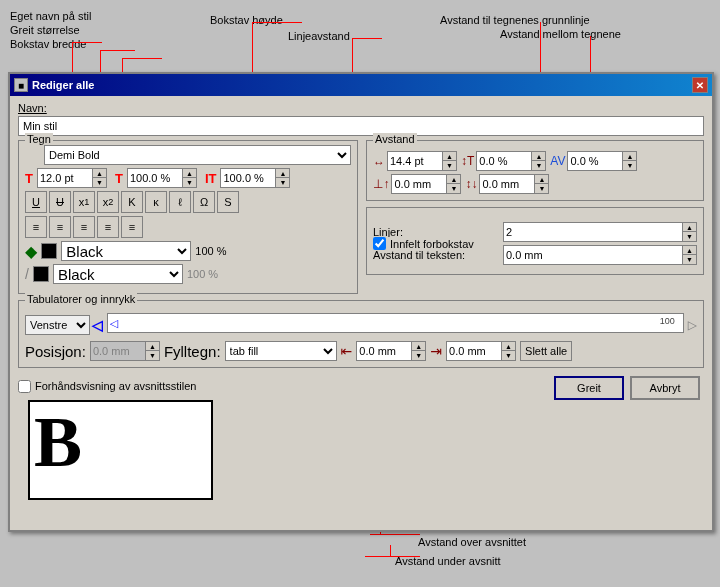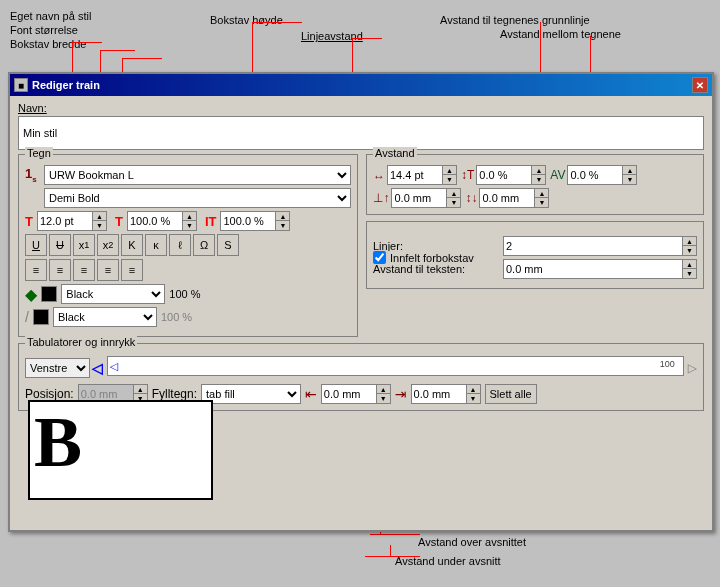--- a/index.html
+++ b/index.html
@@ -78,21 +78,21 @@
     .field-label {
       font-size: 11px;
       margin-bottom: 2px;
       text-decoration: underline;
     }
     .text-input {
       width: 100%;
       height: 20px;
       border: 1px solid #808080;
       background: white;
-      padding: 16px 4px;
+      padding: 2px 4px;
       font-size: 11px;
     }
 
     
     .two-col {
       display: flex;
       gap: 8px;
       margin-top: 4px;
     }
     .left-col {
@@ -184,25 +184,25 @@
       align-items: center;
       gap: 4px;
       margin-bottom: 3px;
     }
     .color-swatch {
       width: 16px;
       height: 16px;
       border: 1px solid #808080;
     }
     .color-select {
-      width: 104px;
+      width: 130px;
       height: 20px;
       border: 1px solid #808080;
       background: white;
-      font-size: 11px;
+      font-size: 15px;
     }
 
     
     .innfelt-section {
       border: 1px solid #808080;
       padding: 4px 6px 6px 6px;
       margin-bottom: 6px;
       position: relative;
     }
     .innfelt-title-row {
@@ -256,28 +256,28 @@
       overflow: hidden;
     }
 
     
     .pos-row {
       display: flex;
       align-items: center;
       gap: 4px;
     }
     .pos-label {
-      font-size: 12px;
+      font-size: 15px;
     }
     .fill-select {
       height: 20px;
       border: 1px solid #808080;
       background: white;
       font-size: 11px;
-      width: 100px;
+      width: 112px;
     }
     .slettalle-btn {
       height: 20px;
       border: 1px solid #808080;
       background: #d4d0c8;
       font-size: 11px;
       padding: 0 4px;
       cursor: pointer;
     }
 
@@ -377,24 +377,24 @@
       border-bottom: 1px solid #808080;
     }
     .spin-group .spinners span:last-child {
       border-bottom: none;
     }
   </style>
 </head>
 <body>
 
 <div class="ann-outer" style="top:10px; left:10px;">Eget navn på stil</div>
-<div class="ann-outer" style="top:24px; left:10px;">Font størrelse</div>
+<div class="ann-outer" style="top:24px; left:10px;">Greit størrelse</div>
 <div class="ann-outer" style="top:38px; left:10px;">Bokstav bredde</div>
 <div class="ann-outer" style="top:14px; left:210px;">Bokstav høyde</div>
-<div class="ann-outer" style="top:30px; left:301px;text-decoration:underline;">Linjeavstand</div>
+<div class="ann-outer" style="top:30px; left:288px;">Linjeavstand</div>
 <div class="ann-outer" style="top:14px; left:440px;">Avstand til tegnenes grunnlinje</div>
 <div class="ann-outer" style="top:28px; left:500px;">Avstand mellom tegnene</div>
 
 <div style="position:absolute; top:42px; left:72px; width:1px; height:40px; background:red;"></div>
 <div style="position:absolute; top:42px; left:72px; width:30px; height:1px; background:red;"></div>
 <div style="position:absolute; top:50px; left:100px; width:1px; height:32px; background:red;"></div>
 <div style="position:absolute; top:50px; left:100px; width:35px; height:1px; background:red;"></div>
 <div style="position:absolute; top:58px; left:122px; width:1px; height:24px; background:red;"></div>
 <div style="position:absolute; top:58px; left:122px; width:40px; height:1px; background:red;"></div>
 <div style="position:absolute; top:22px; left:252px; width:1px; height:60px; background:red;"></div>
@@ -410,44 +410,38 @@
 <div style="position:absolute; bottom:52px; left:380px; width:1px; height:15px; background:red;"></div>
 <div style="position:absolute; bottom:52px; left:370px; width:50px; height:1px; background:red;"></div>
 <div style="position:absolute; bottom:30px; left:390px; width:1px; height:12px; background:red;"></div>
 <div style="position:absolute; bottom:30px; left:365px; width:55px; height:1px; background:red;"></div>
 
 <div class="dialog">
 
   <div class="titlebar">
     <div style="display:flex;align-items:center;">
       <div class="titlebar-icon">■</div>
-      <span class="titlebar-title">Rediger train</span>
+      <span class="titlebar-title">Rediger alle</span>
     </div>
     <div class="close-btn">✕</div>
   </div>
 
   <div class="dialog-content">
 
     <div class="field-group">
       <div class="field-label">Navn:</div>
       <input class="text-input" type="text" value="Min stil" style="">
     </div>
 
     <div class="two-col">
 
       <div class="left-col">
         <div class="group-box">
           <span class="group-box-title">Tegn</span>
 
-          <div class="font-row" style="margin-top:6px;">
-            <span class="font-icon">1<sub style="font-size:8px;">s</sub></span>
-            <select class="select-ctrl">
-              <option>URW Bookman L</option>
-            </select>
-          </div>
 
           <div class="font-row">
             <span style="width:16px;"></span>
             <select class="select-ctrl">
               <option>Demi Bold</option>
             </select>
           </div>
 
           <div class="size-row">
             <span class="size-label">T</span>
@@ -543,21 +537,21 @@
               <div class="spin-group">
                 <input type="text" value="0.0 %" style="">
                 <div class="spinners">
                   <span>▲</span>
                   <span>▼</span>
                 </div>
               </div>
             </div>
 
             <div style="display:flex;align-items:center;gap:2px;">
-              <span style="font-size:12px;color:#14532d;">AV</span>
+              <span style="font-size:12px;color:#1d4ed8;">AV</span>
               <div class="spin-group">
                 <input type="text" value="0.0 %" style="">
                 <div class="spinners">
                   <span>▲</span>
                   <span>▼</span>
                 </div>
               </div>
             </div>
           </div>
 
@@ -663,18 +657,28 @@
           <input type="text" value="0.0 mm" style="">
           <div class="spinners">
             <span>▲</span>
             <span>▼</span>
           </div>
         </div>
         <button class="slettalle-btn">Slett alle</button>
       </div>
     </div>
 
+    <div style="display:flex;align-items:center;justify-content:space-between;margin-top:4px;">
+      <div class="check-row">
+        <input type="checkbox" style="">
+        <span>Forhåndsvisning av avsnittsstilen</span>
+      </div>
+      <div class="bottom-row">
+        <button class="dialog-btn default">Greit</button>
+        <button class="dialog-btn">Avbryt</button>
+      </div>
+    </div>
   </div>
 
   <div class="preview-box">
     <div class="preview-big-letter">B</div>
   </div>
 </div>
 
 </body></html>

